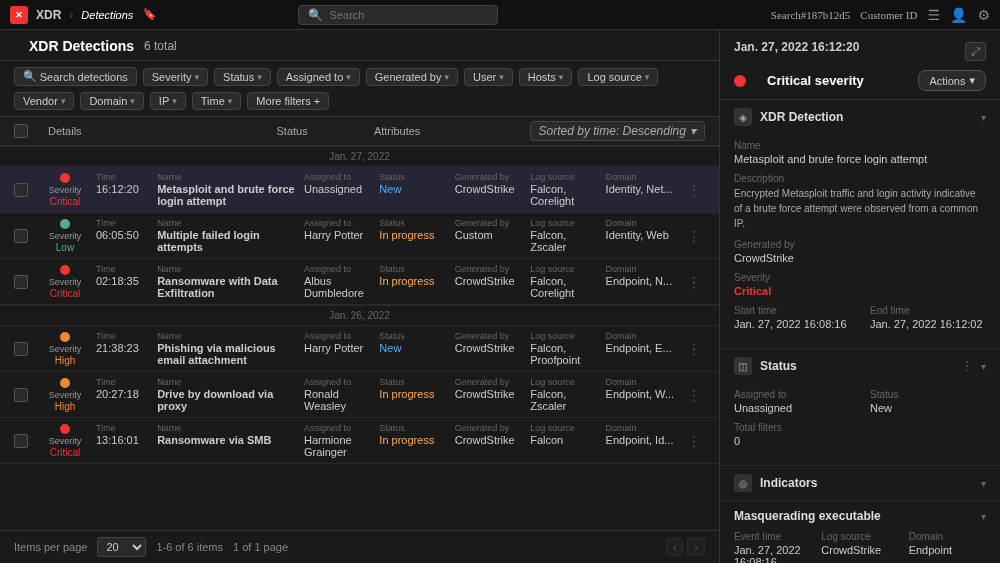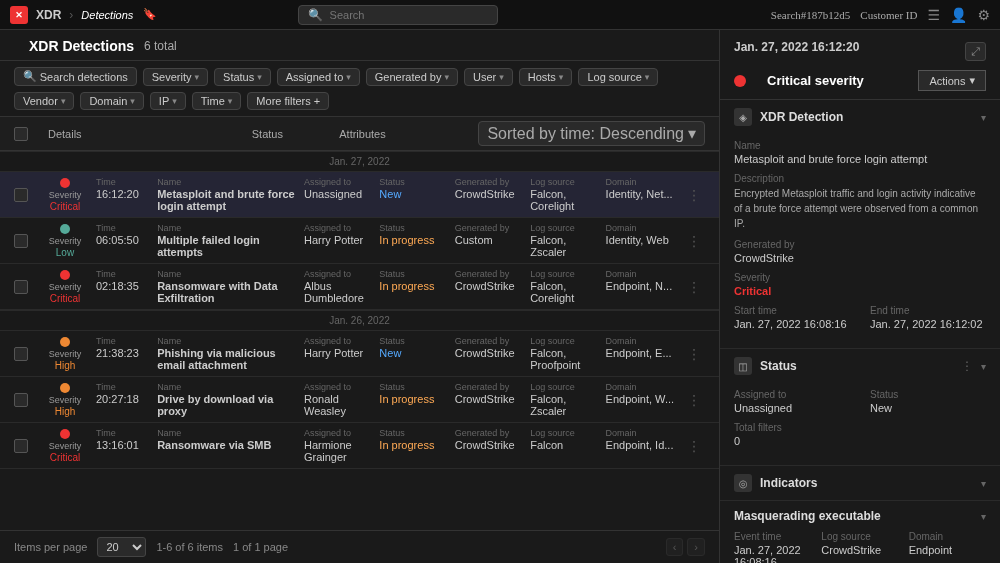--- a/index.html
+++ b/index.html
@@ -111,27 +111,28 @@
       border-bottom: 1px solid #333;
       background: #1e1e1e;
       gap: 10px;
     }
     .col-checkbox { width: 24px; }
     .col-details { flex: 3; color: #aaa; font-size: 11px; }
     .col-status { flex: 1.2; color: #aaa; font-size: 11px; }
     .col-attributes { flex: 2; color: #aaa; font-size: 11px; }
     .col-sort {
       margin-left: auto;
-      color: #aaa; font-size: 16px;
+      color: #aaa; font-size: 12px;
       display: flex; align-items: center; gap: 4px;
       background: #2a2a2a;
       border: 1px solid #444;
       border-radius: 4px;
       padding: 2px 8px;
       cursor: pointer;
+      font-style: italic;
     }
 
     
     .table-body {
       flex: 1;
       overflow-y: auto;
     }
     .date-separator {
       text-align: center;
       color: #666;
@@ -210,21 +211,21 @@
     }
     .detail-sev-dot {
       width: 12px; height: 12px; border-radius: 50%;
     }
     .detail-sev-label { color: #fff; font-size: 13px; font-weight: 600; }
     .detail-actions-btn {
       margin-left: auto;
       background: #2a2a2a;
       border: 1px solid #555;
       color: #ccc;
-      border-radius: 0;
+      border-radius: 8px;
       padding: 3px 10px;
       font-size: 11px;
       cursor: pointer;
       display: flex; align-items: center; gap: 4px; justify-content: space-between;
     }
     .detail-panel-expand {
       background: #2a2a2a;
       border: 1px solid #444;
       border-radius: 3px;
       padding: 2px 5px;

